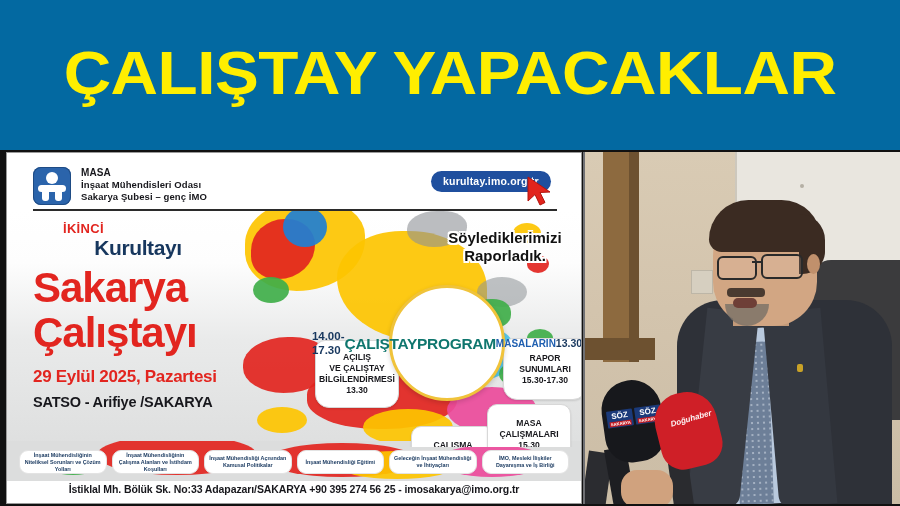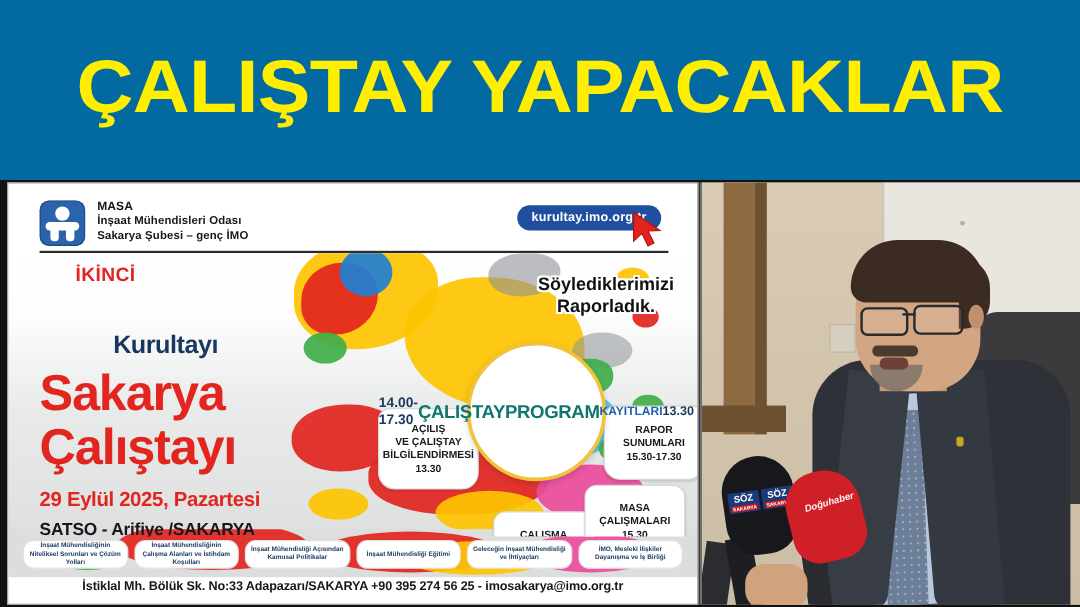--- a/index.html
+++ b/index.html
@@ -42,24 +42,24 @@
   .splat{position:absolute;border-radius:50%;opacity:.92;}
   .splat.r{background:#e2251f;}
   .splat.y{background:#fdc400;}
   .splat.b{background:#1f7fd4;}
   .splat.g{background:#3fae49;}
   .splat.p{background:#ec4b9b;}
   .splat.gr{background:#8d9196;}
   .splat.c{background:#4cc3e8;}
 
   .left-col{position:absolute;left:26px;top:10px;width:250px;z-index:6;}
-  .ikinci{color:#e2251f;font-weight:bold;font-size:16px;letter-spacing:.3px;margin-left:30px;}
+  .ikinci{color:#e2251f;font-weight:bold;font-size:13px;letter-spacing:.3px;margin-left:30px;}
   .kurultay-l1{color:#17375e;font-weight:bold;font-size:21px;line-height:24px;letter-spacing:-.4px;}
   .kurultay-l2{color:#17375e;font-weight:bold;font-size:21px;line-height:24px;text-align:center;
-     width:210px;letter-spacing:-.4px;margin-top:37px;}
+     width:210px;letter-spacing:-.4px;}
   .sakarya{color:#e2251f;font-weight:bold;font-size:42px;line-height:44px;letter-spacing:-1px;margin-top:6px;}
   .calistayi{color:#e2251f;font-weight:bold;font-size:42px;line-height:46px;letter-spacing:-1px;}
   .tarih{color:#e2251f;font-weight:bold;font-size:17px;line-height:22px;margin-top:10px;letter-spacing:-.3px;}
   .yer{color:#17171c;font-weight:bold;font-size:14.5px;line-height:20px;margin-top:4px;letter-spacing:-.2px;}
 
   
   .slogan{position:absolute;z-index:9;color:#111;font-weight:bold;font-size:15px;line-height:18px;
      text-align:center;
      text-shadow:
        -1.6px -1.6px 0 #fff, 1.6px -1.6px 0 #fff, -1.6px 1.6px 0 #fff, 1.6px 1.6px 0 #fff,
@@ -240,21 +240,21 @@
           </div>
           <div class="bubble pet p-rapor">
             <span style="white-space:pre-line">RAPOR
 SUNUMLARI</span>
             <span>15.30-17.30</span>
           </div>
           <div class="center-circle">
             <div class="cc-time">14.00-17.30</div>
             <div class="cc-title">ÇALIŞTAY</div>
             <div class="cc-title">PROGRAM</div>
-            <div class="cc-sub">KAYITLARI</div>
+            <div class="cc-sub">MASALARIN</div>
             <div class="cc-sub2">13.30</div>
           </div>
         </div>
       </div>
 
       <div class="topics-bg">
         <div class="splat r" style="left:90px;top:-6px;width:160px;height:40px;border-radius:50%;"></div>
         <div class="splat r" style="left:260px;top:2px;width:150px;height:34px;border-radius:50%;"></div>
         <div class="splat y" style="left:330px;top:10px;width:120px;height:28px;border-radius:50%;"></div>
         <div class="splat p" style="left:430px;top:4px;width:110px;height:32px;border-radius:50%;"></div>

